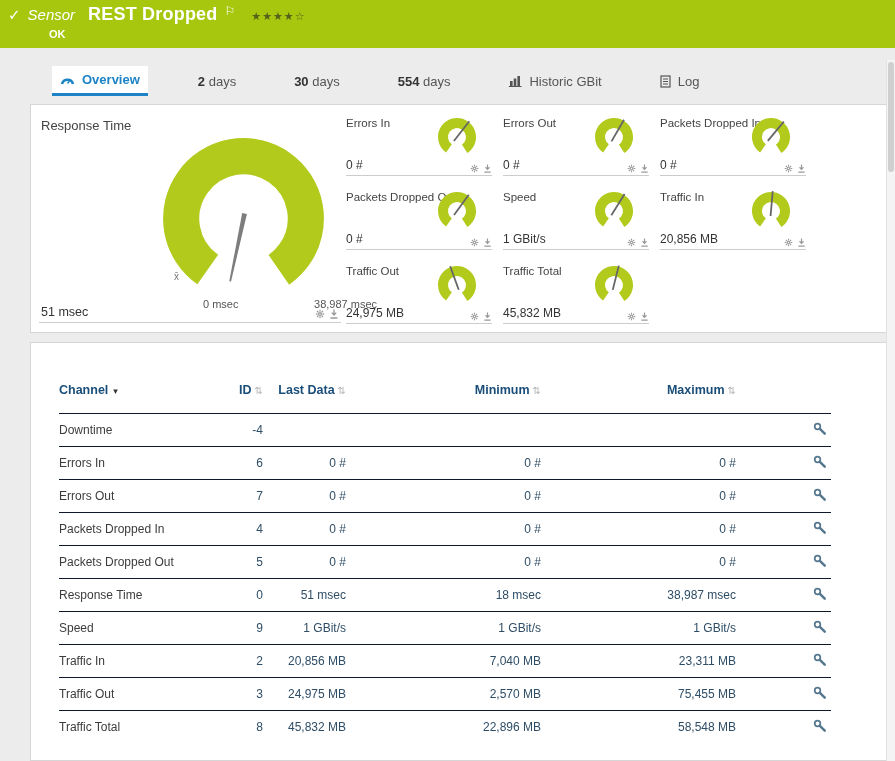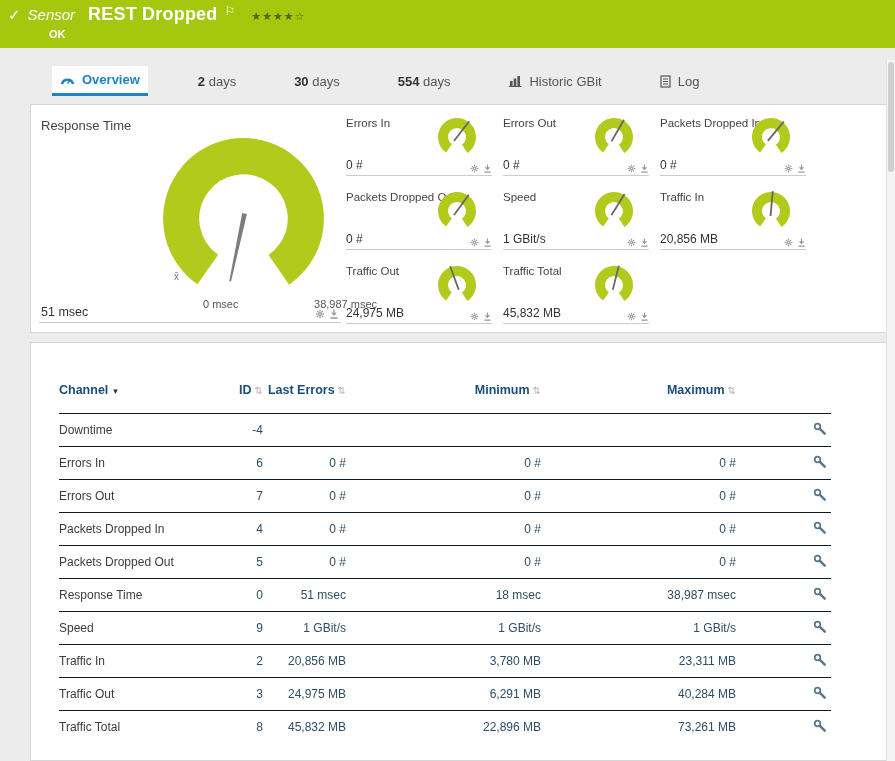--- a/index.html
+++ b/index.html
@@ -363,21 +363,21 @@
       </colgroup>
       <thead>
         <tr>
           <th class="ch">
             <span>Channel</span><span class="dd">▾</span>
           </th>
           <th>
             <span>ID</span><span class="sort">⇅</span>
           </th>
           <th>
-            <span>Last Errors</span><span class="sort">⇅</span>
+            <span>Last Data</span><span class="sort">⇅</span>
           </th>
           <th>
             <span>Minimum</span><span class="sort">⇅</span>
           </th>
           <th>
             <span>Maximum</span><span class="sort">⇅</span>
           </th>
           <th></th>
         </tr>
       </thead>
@@ -456,44 +456,44 @@
             <td>1 GBit/s</td>
             <td class="wr"><svg width="14" height="14" viewBox="0 0 13 13">
                 <circle cx="4.2" cy="4.2" r="2.6" fill="none" stroke="#56788f" stroke-width="1.6"></circle>
                 <path d="M6.4 6.4 L10.9 10.9" stroke="#56788f" stroke-width="2.3" stroke-linecap="round"></path>
               </svg></td>
           </tr>
           <tr>
             <td class="ch">Traffic In</td>
             <td>2</td>
             <td>20,856 MB</td>
-            <td>3,780 MB</td>
+            <td>7,040 MB</td>
             <td>23,311 MB</td>
             <td class="wr"><svg width="14" height="14" viewBox="0 0 13 13">
                 <circle cx="4.2" cy="4.2" r="2.6" fill="none" stroke="#56788f" stroke-width="1.6"></circle>
                 <path d="M6.4 6.4 L10.9 10.9" stroke="#56788f" stroke-width="2.3" stroke-linecap="round"></path>
               </svg></td>
           </tr>
           <tr>
             <td class="ch">Traffic Out</td>
             <td>3</td>
             <td>24,975 MB</td>
-            <td>6,291 MB</td>
-            <td>40,284 MB</td>
+            <td>2,570 MB</td>
+            <td>75,455 MB</td>
             <td class="wr"><svg width="14" height="14" viewBox="0 0 13 13">
                 <circle cx="4.2" cy="4.2" r="2.6" fill="none" stroke="#56788f" stroke-width="1.6"></circle>
                 <path d="M6.4 6.4 L10.9 10.9" stroke="#56788f" stroke-width="2.3" stroke-linecap="round"></path>
               </svg></td>
           </tr>
           <tr>
             <td class="ch">Traffic Total</td>
             <td>8</td>
             <td>45,832 MB</td>
             <td>22,896 MB</td>
-            <td>73,261 MB</td>
+            <td>58,548 MB</td>
             <td class="wr"><svg width="14" height="14" viewBox="0 0 13 13">
                 <circle cx="4.2" cy="4.2" r="2.6" fill="none" stroke="#56788f" stroke-width="1.6"></circle>
                 <path d="M6.4 6.4 L10.9 10.9" stroke="#56788f" stroke-width="2.3" stroke-linecap="round"></path>
               </svg></td>
           </tr>
         </tbody>
     </table>
   </section>
 
   <div class="sb-track">

